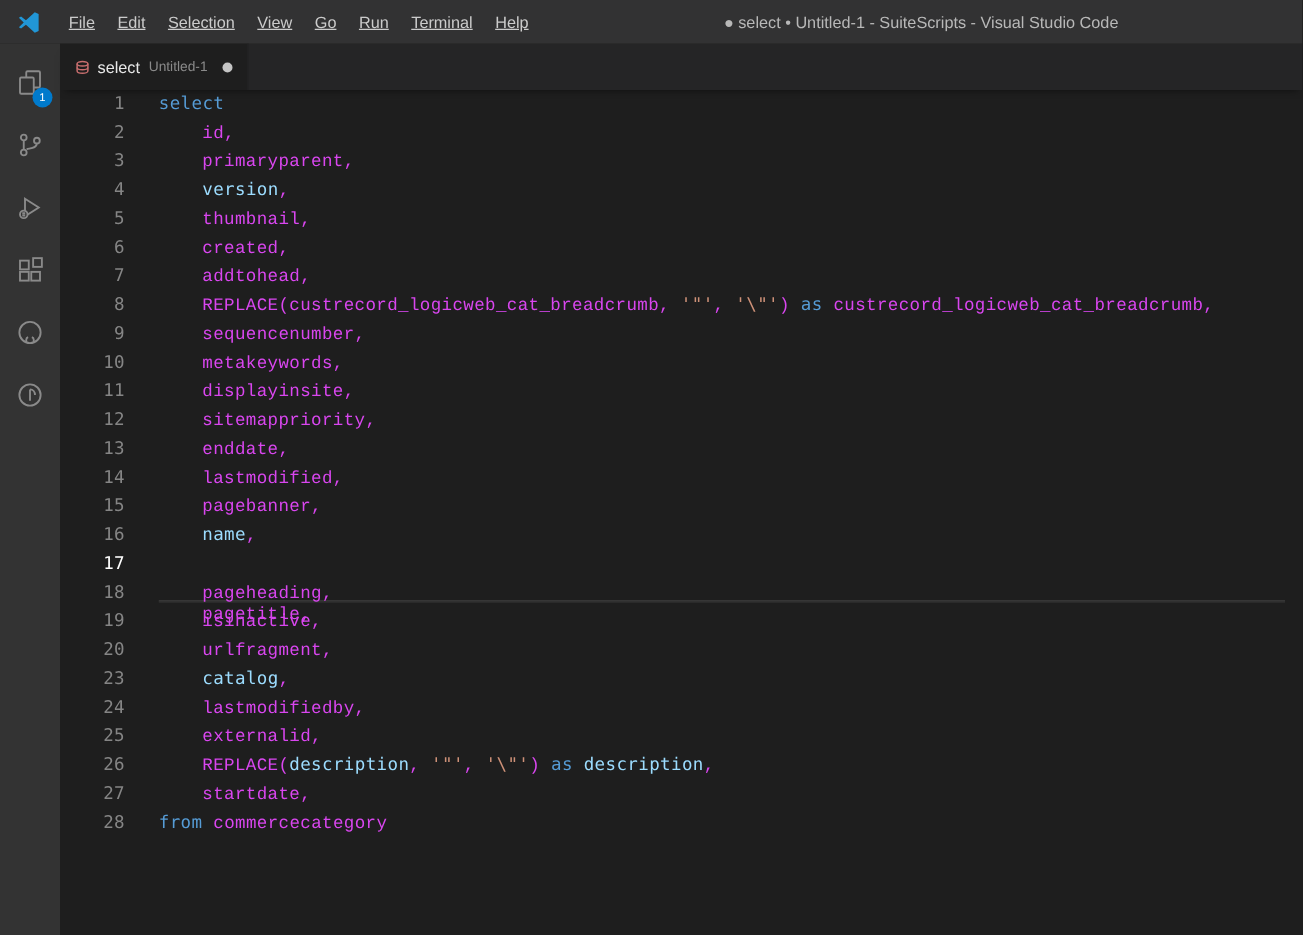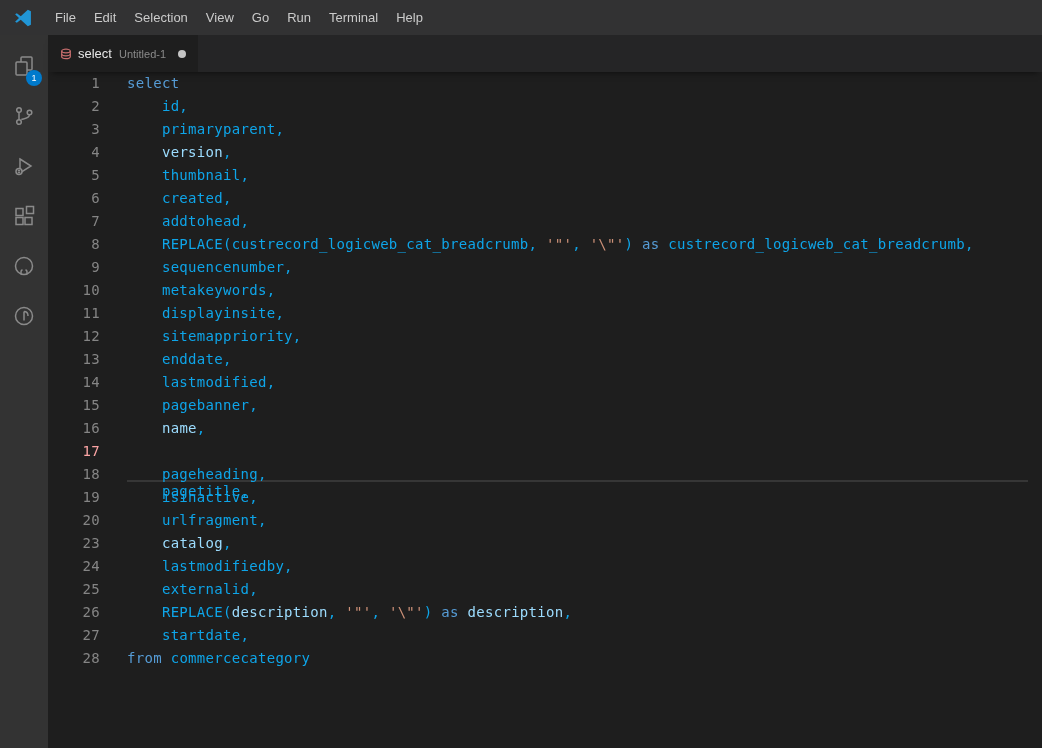--- a/index.html
+++ b/index.html
@@ -4,21 +4,21 @@
 <style>
   * { margin:0; padding:0; box-sizing:border-box; }
   html,body { width:1042px; height:748px; overflow:hidden; }
   body { background:#1e1e1e; font-family:"Liberation Sans", sans-serif; }
   .window { width:1042px; height:748px; display:flex; flex-direction:column; }
 
   
   .titlebar { height:35px; background:#323233; display:flex; align-items:center; flex:none; }
   .logo-box { width:46px; display:flex; align-items:center; justify-content:center; flex:none; }
   .menubar { display:flex; align-items:center; flex:none; }
-  .menu-item { color:#cbcbcb; font-size:13px; padding:0 9px; line-height:35px; cursor:default; }
+  .menu-item { color:#cbcbcb; font-size:13px; padding:0 9px; line-height:35px; cursor:default;text-decoration:underline; }
   .window-title { flex:1; text-align:center; color:#b8b8b8; font-size:13px; white-space:nowrap; overflow:hidden; }
 
   
   .body-row { flex:1; display:flex; min-height:0; }
 
   
   .activitybar { width:48px; background:#333333; flex:none; display:flex; flex-direction:column; align-items:center; padding-top:6px; }
   .ab-icon { width:48px; height:50px; display:flex; align-items:center; justify-content:center; position:relative; cursor:pointer; }
   .ab-icon svg { stroke:#8a8a8a; fill:none; stroke-width:1.5; }
   .badge { position:absolute; right:6px; bottom:5px; min-width:16px; height:16px; border-radius:8px;
@@ -36,23 +36,23 @@
   .tab-dot { width:8px; height:8px; border-radius:50%; background:#c5c5c5; margin-left:12px; }
 
   
   .editor { flex:1; background:#1e1e1e; font-family:"DejaVu Sans Mono", monospace; font-size:14px;
             letter-spacing:0.3px; overflow:hidden; position:relative; }
   .line { display:flex; height:23px; white-space:pre; }
   .ln, .lc { line-height:21px; border-top:1px solid transparent; border-bottom:1px solid transparent; }
   .ln { width:79px; flex:none; text-align:right; padding-right:27px; color:#858585; }
   .lc { flex:1; margin-right:14px; color:#d4d4d4; min-width:0; }
   .line.current .lc { border-color:#363636;margin-top:40px; }
-  .line.current .ln { color:#fca5a5; }
+  .line.current .ln { color:#ffffff; }
   .k { color:#569cd6; }
-  .p { color:#0ea5e9; }
+  .p { color:#d946ef;font-family:Liberation Mono, monospace; }
   .t { color:#9cdcfe; }
   .s { color:#ce9178; }
 </style>
 </head>
 <body>
 
 <div class="window">
 
   <header class="titlebar">
     <div class="logo-box">
@@ -63,20 +63,21 @@
     <nav class="menubar">
       <span class="menu-item">File</span>
       <span class="menu-item">Edit</span>
       <span class="menu-item">Selection</span>
       <span class="menu-item">View</span>
       <span class="menu-item">Go</span>
       <span class="menu-item">Run</span>
       <span class="menu-item">Terminal</span>
       <span class="menu-item">Help</span>
     </nav>
+    <div class="window-title">● select • Untitled-1 - SuiteScripts - Visual Studio Code</div>
   </header>
 
   <div class="body-row">
 
     <aside class="activitybar">
       <div class="ab-icon">
         <svg width="24" height="24" viewBox="0 0 24 24">
           <rect x="9" y="3" width="11" height="13" rx="1"></rect>
           <rect x="4" y="8" width="11" height="13" rx="1" fill="#333333"></rect>
         </svg>

